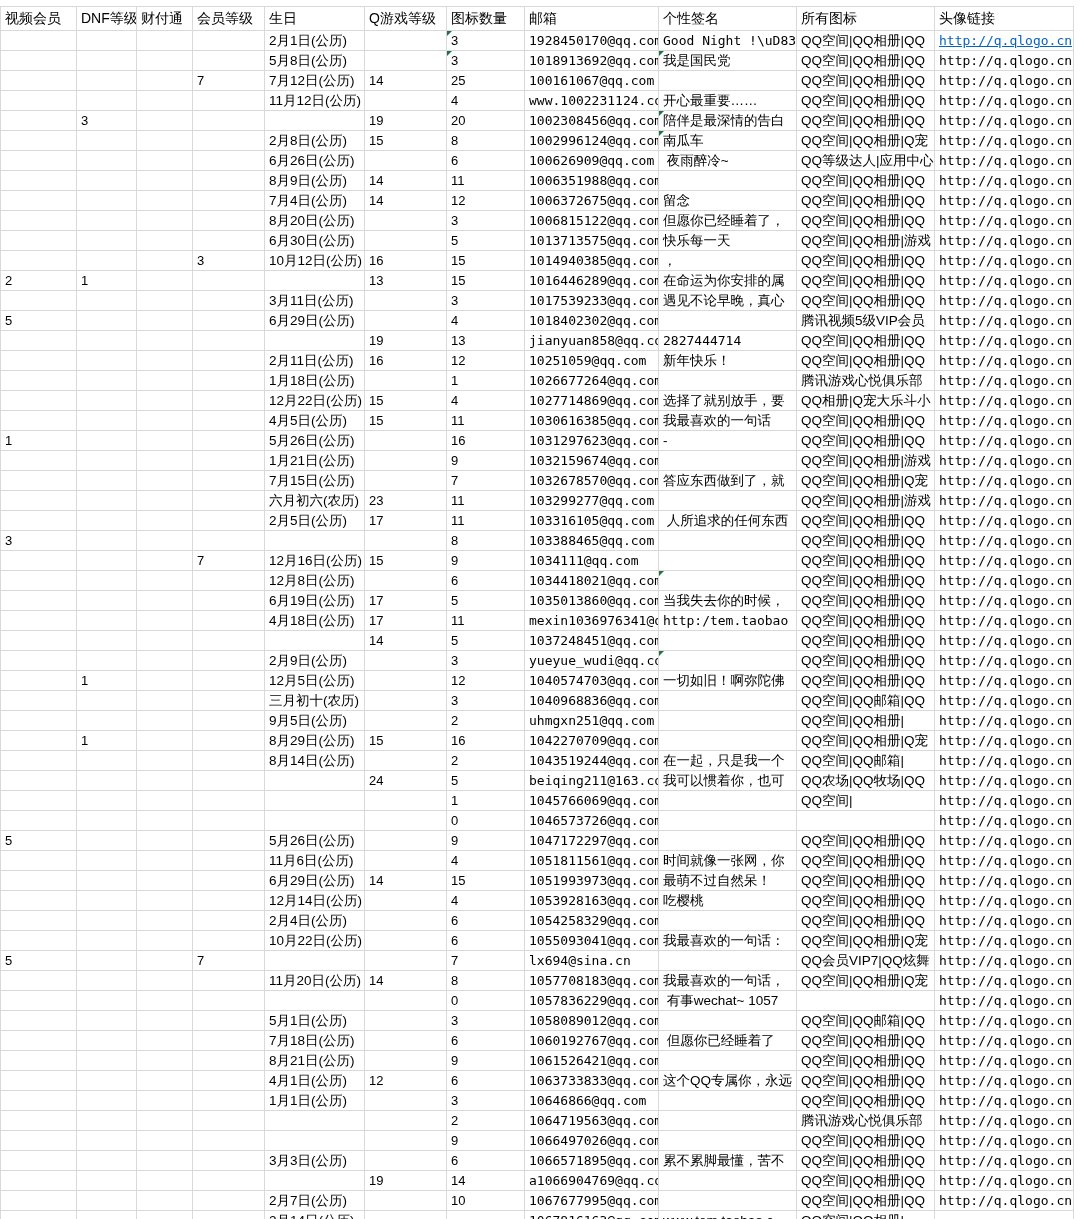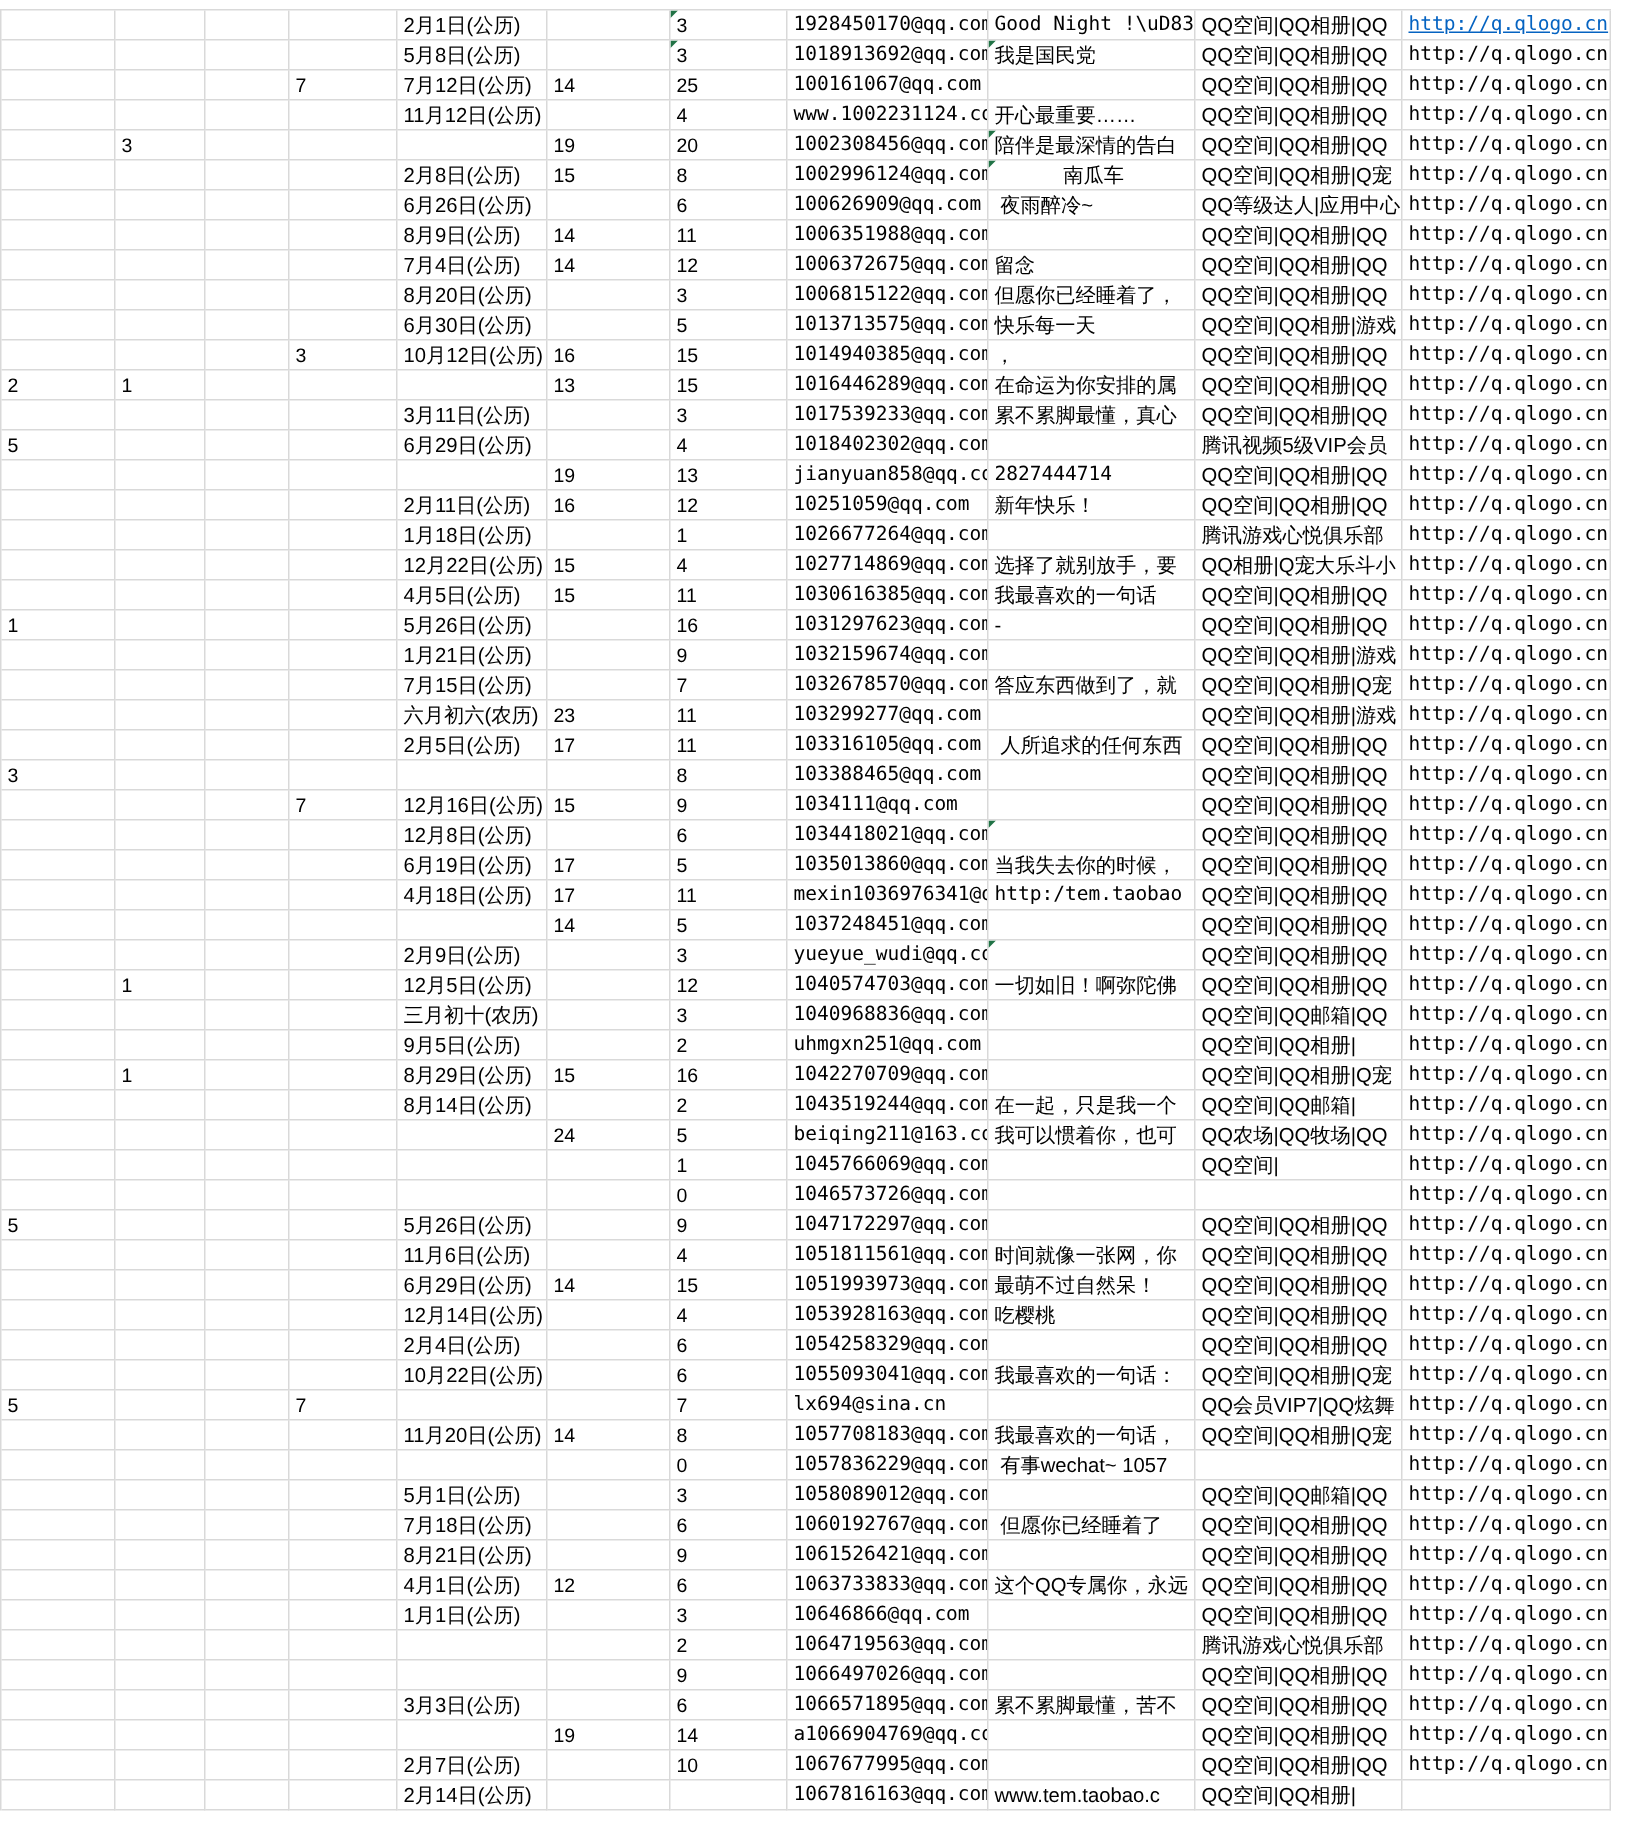--- a/index.html
+++ b/index.html
@@ -29,33 +29,46 @@
     font-size:13.5px;
     line-height:19px;
     color:#000;
   }
   .header .cell{font-size:14px;line-height:23px;}
   .c0{width:76px;}  .c1{width:60px;}  .c2{width:56px;}  .c3{width:72px;}
   .c4{width:100px;} .c5{width:82px;}  .c6{width:78px;}  .c7{width:134px;}
   .c8{width:138px;} .c9{width:138px;} .c10{width:139px;}
   .mono{font-family:"DejaVu Sans Mono", monospace;font-size:13px;}
   .num{font-size:13px;}
-  .sig-right{text-align:center;padding-right:1px;}
+  .sig-right{text-align:left;padding-right:1px;}
   .hyperlink{color:#0563c1;text-decoration:underline;cursor:pointer;}
   .tri{
     position:absolute;left:0;top:0;width:0;height:0;
     border-left:5px solid #217346;
     border-bottom:5px solid transparent;
   }
 </style>
 </head>
 <body>
 
 <div id="sheet">
   <div id="grid">
+    <div class="row header" id="header-row">
+        <div class="cell c0">视频会员</div>
+        <div class="cell c1">DNF等级</div>
+        <div class="cell c2">财付通</div>
+        <div class="cell c3">会员等级</div>
+        <div class="cell c4">生日</div>
+        <div class="cell c5">Q游戏等级</div>
+        <div class="cell c6">图标数量</div>
+        <div class="cell c7">邮箱</div>
+        <div class="cell c8">个性签名</div>
+        <div class="cell c9">所有图标</div>
+        <div class="cell c10">头像链接</div>
+      </div>
     <div id="data-rows">
         <div class="row">
           <div class="cell c0 num"><span></span></div>
           <div class="cell c1 num"><span></span></div>
           <div class="cell c2 num"><span></span></div>
           <div class="cell c3 num"><span></span></div>
           <div class="cell c4"><span>2月1日(公历)</span></div>
           <div class="cell c5 num"><span></span></div>
           <div class="cell c6 num"><span class="tri"></span><span>3</span></div>
           <div class="cell c7 mono"><span>1928450170@qq.com</span></div>
@@ -221,21 +234,21 @@
         </div>
         <div class="row">
           <div class="cell c0 num"><span></span></div>
           <div class="cell c1 num"><span></span></div>
           <div class="cell c2 num"><span></span></div>
           <div class="cell c3 num"><span></span></div>
           <div class="cell c4"><span>3月11日(公历)</span></div>
           <div class="cell c5 num"><span></span></div>
           <div class="cell c6 num"><span>3</span></div>
           <div class="cell c7 mono"><span>1017539233@qq.com</span></div>
-          <div class="cell c8"><span>累不累脚最懂，真心</span></div>
+          <div class="cell c8"><span>遇见不论早晚，真心</span></div>
           <div class="cell c9"><span>QQ空间|QQ相册|QQ</span></div>
           <div class="cell c10 mono"><span>http://q.qlogo.cn</span></div>
         </div>
         <div class="row">
           <div class="cell c0 num"><span>5</span></div>
           <div class="cell c1 num"><span></span></div>
           <div class="cell c2 num"><span></span></div>
           <div class="cell c3 num"><span></span></div>
           <div class="cell c4"><span>6月29日(公历)</span></div>
           <div class="cell c5 num"><span></span></div>

